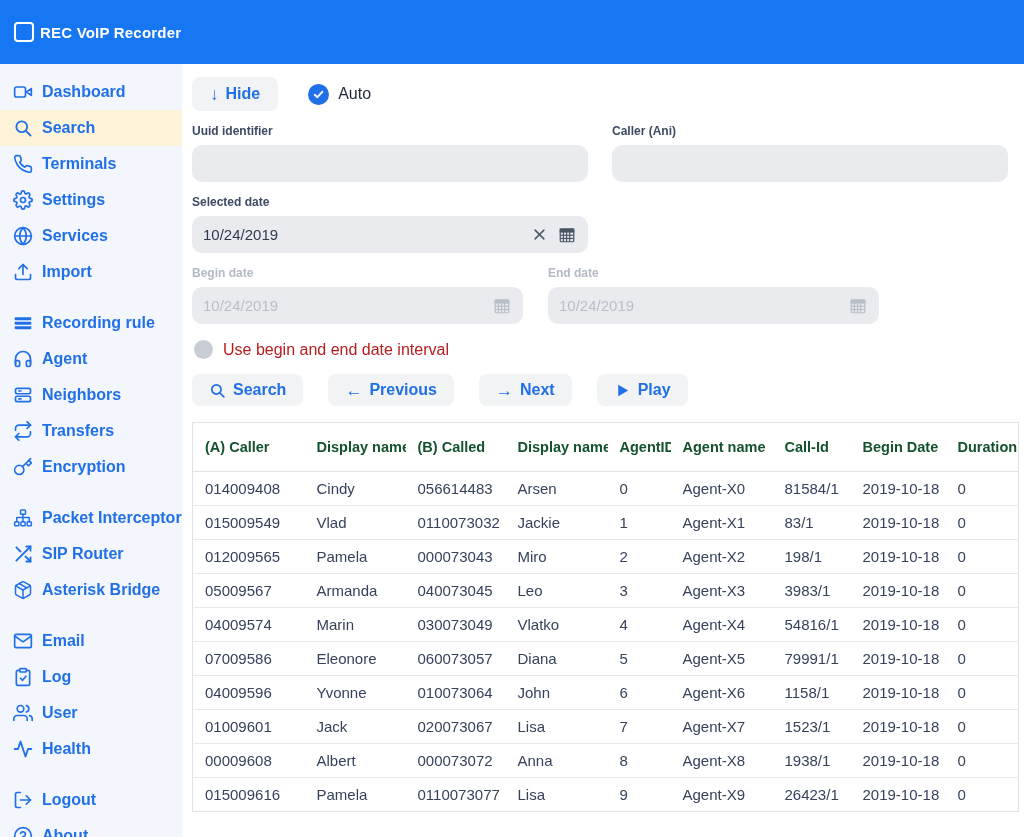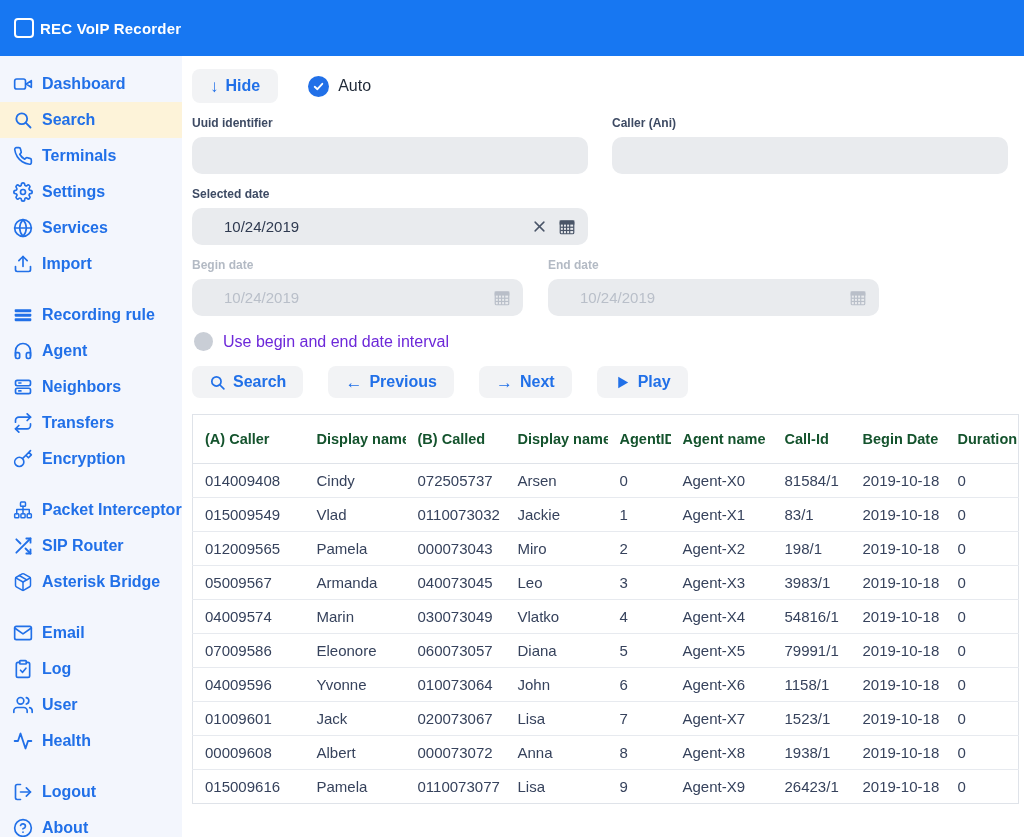--- a/index.html
+++ b/index.html
@@ -1,20 +1,20 @@
 <!DOCTYPE html>
 <html><head>
 <meta charset="utf-8">
 <style>
   * { margin:0; padding:0; box-sizing:border-box; }
   html,body { width:1024px; height:837px; background:#fff;
     font-family:"Liberation Sans", sans-serif; overflow:hidden; }
 
   
-  .header { height:56px; background:#1777f2; display:flex; align-items:center; padding-left:14px; }
+  .header { height:64px; background:#1777f2; display:flex; align-items:center; padding-left:14px; }
   .header .logo-box { width:20px; height:20px; border:2px solid #fff; border-radius:4px; margin-right:6px; }
   .header .app-title { color:#fff; font-size:15px; font-weight:600; letter-spacing:.2px; }
 
   
   .layout { display:flex; height:791px; }
 
   
   .sidebar { width:182px; flex-shrink:0; background:#f3f6fd; padding-top:10px; }
   .side-group { margin-bottom:15px; }
   .side-item { height:36px; display:flex; align-items:center; padding-left:13px; gap:9px;
@@ -37,32 +37,32 @@
     display:flex; align-items:center; justify-content:center; }
   .check-circle svg { width:13px; height:13px; }
   .checkbox-label { font-size:16px; color:#1f2937; }
 
   
   .form-grid { display:grid; grid-template-columns:396px 396px; column-gap:24px; }
   .field { margin-bottom:13px; }
   .field-label { font-size:12px; color:#3d4a63; font-weight:600; margin-bottom:7px; }
   .field-label.disabled { color:#b3bac4; }
   .text-input { width:100%; height:37px; background:#e9ebee; border:none; border-radius:10px;
-    font-family:"Liberation Sans",sans-serif; font-size:15px; color:#2f3a50; padding:0 32px; outline:none; }
+    font-family:"Liberation Sans",sans-serif; font-size:15px; color:#2f3a50; padding:0 11px; outline:none; }
   .input-wrap { position:relative; }
   .input-wrap .trailing { position:absolute; right:12px; top:0; height:37px;
     display:flex; align-items:center; gap:11px; }
   .trailing svg { display:block; }
   .date-disabled .text-input { color:#b9bfc9; }
   .dates-row { display:flex; gap:25px; }
   .date-field { width:331px; }
 
   .radio-row { display:flex; align-items:center; gap:10px; margin:3px 0 0 2px; }
   .radio-circle { width:19px; height:19px; border-radius:50%; background:#c9ced6; }
-  .radio-label { font-size:16px; color:#6d28d9; }
+  .radio-label { font-size:16px; color:#b91c1c; }
 
   .actions-row { display:flex; gap:25px; margin-top:15px; }
   .actions-row .btn { padding:7px 17px; }
   .actions-row svg { width:17px; height:17px; }
 
   
   table.results { margin-top:16px; width:826px; border-collapse:collapse; table-layout:fixed;
     border:1px solid #dfe3e9; }
   .results th { text-align:left; font-size:14.5px; font-weight:700; color:#14532d;
     padding:16px 12px; border-bottom:1px solid #dfe3e9; white-space:nowrap; overflow:hidden; }
@@ -433,21 +433,21 @@
             <th>Agent name</th>
             <th>Call-Id</th>
             <th>Begin Date</th>
             <th>Duration</th>
           </tr>
       </thead>
       <tbody>
           <tr>
             <td>014009408</td>
             <td>Cindy</td>
-            <td>072505737</td>
+            <td>056614483</td>
             <td>Arsen</td>
             <td>0</td>
             <td>Agent-X0</td>
             <td>81584/1</td>
             <td>2019-10-18</td>
             <td>0</td>
           </tr>
           <tr>
             <td>015009549</td>
             <td>Vlad</td>

